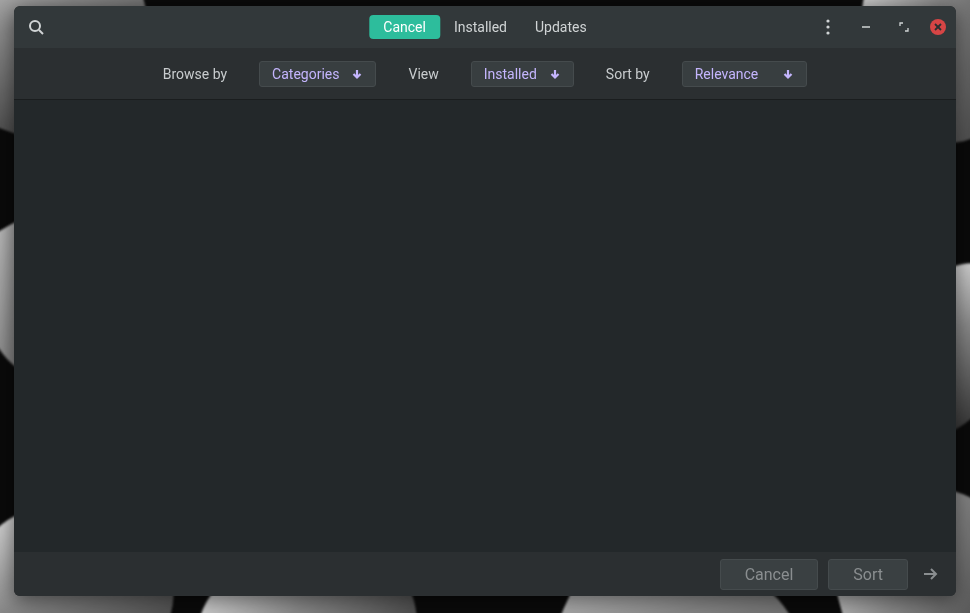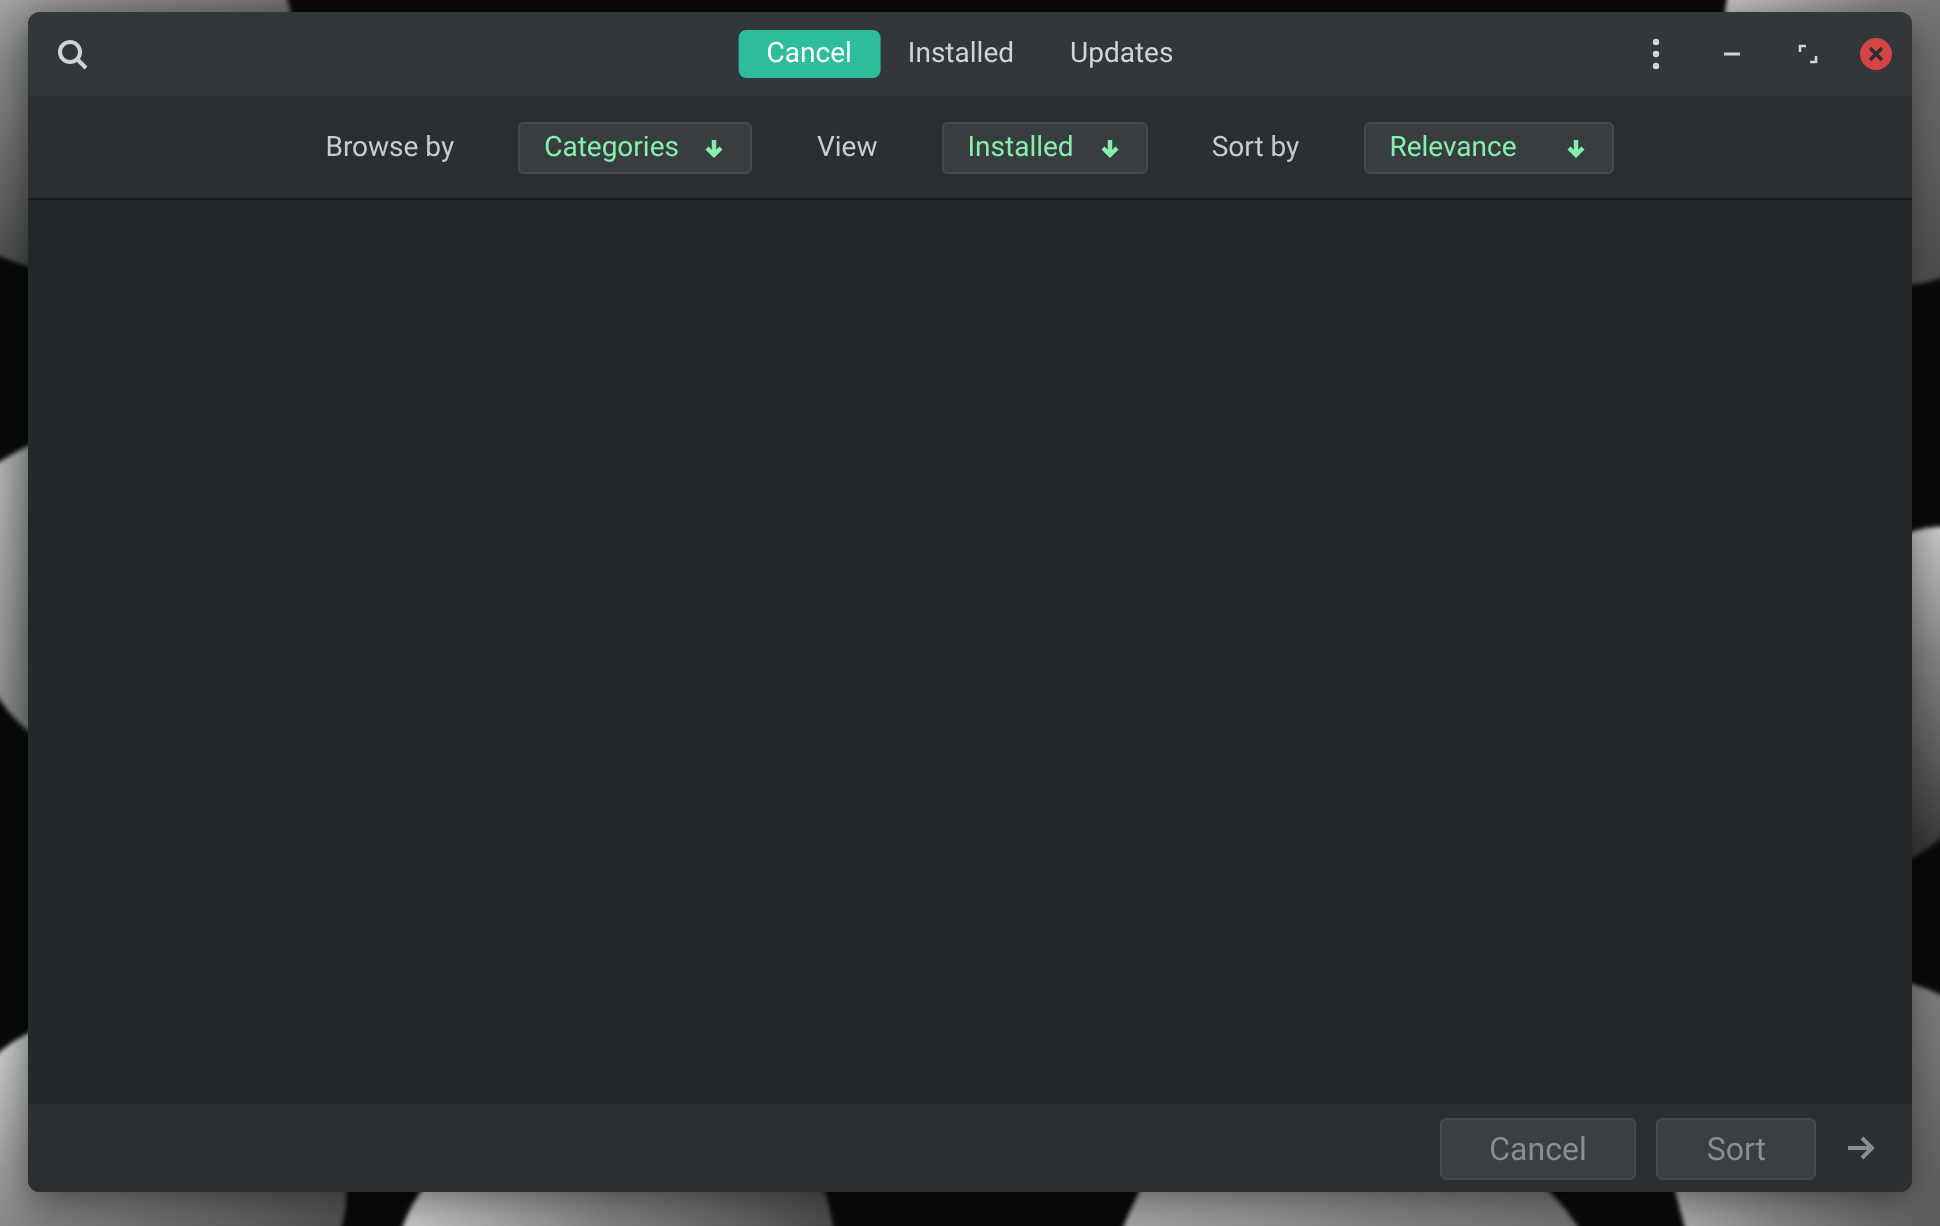--- a/index.html
+++ b/index.html
@@ -104,21 +104,21 @@
       font-size: 14px;
     }
     .dropdown {
       display: flex;
       align-items: center;
       gap: 12px;
       padding: 4px 12px;
       background: #383e40;
       border: 1px solid #454b4d;
       border-radius: 3px;
-      color: #86efac;
+      color: #c4b5fd;
       font-size: 14px;
       cursor: pointer;
     }
     .dropdown .arrow-down {
       width: 12px;
       height: 12px;
     }
     .content {
       flex: 1;
       background: #23282a;

